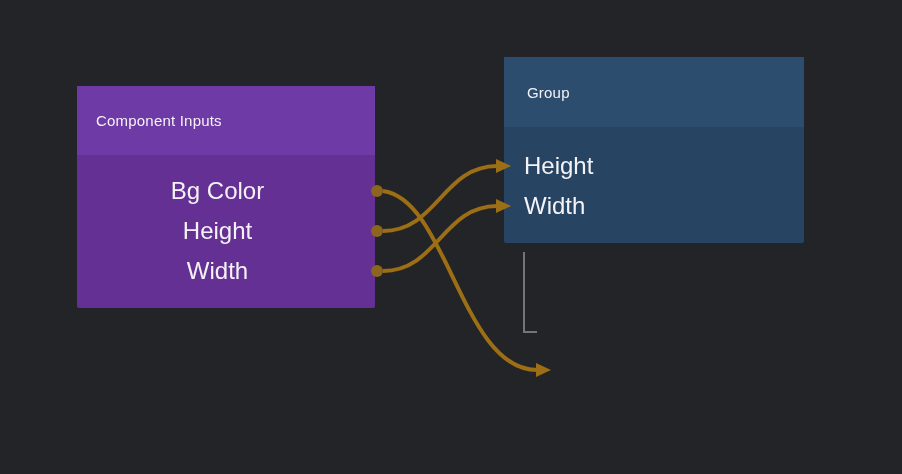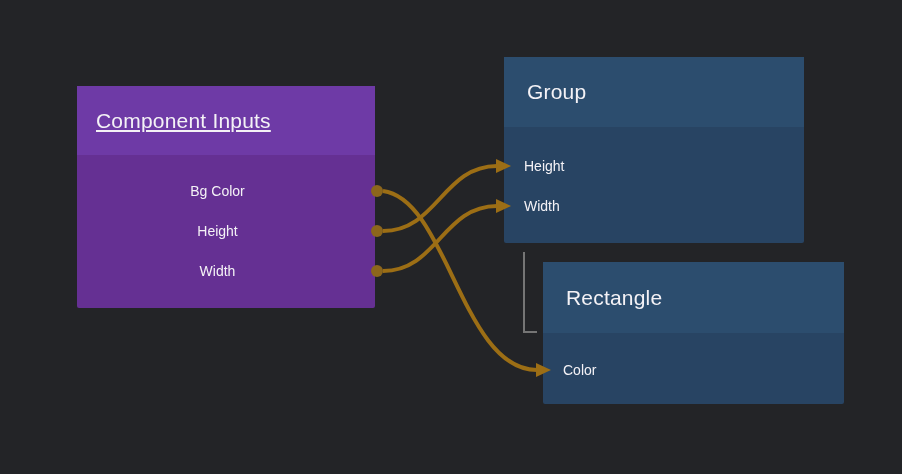--- a/index.html
+++ b/index.html
@@ -22,33 +22,33 @@
   }
   .node {
     position: absolute;
     border-radius: 2px;
     color: #f4f2f6;
     z-index: 1;
   }
   .node-header {
     display: flex;
     align-items: center;
-    font-size: 21px;
+    font-size: 15px;
     letter-spacing: 0.2px;
   }
   .node-body { position: relative; }
   .port-row {
     height: 40px;
     display: flex;
     align-items: center;
-    font-size: 14px;
+    font-size: 24px;
   }
   
   .node-purple { left: 77px; top: 86px; width: 298px; height: 222px; background: #653093; }
-  .node-purple .node-header { height: 69px; background: #6e3aa6; padding-left: 19px; text-decoration: underline; }
+  .node-purple .node-header { height: 69px; background: #6e3aa6; padding-left: 19px; }
   .node-purple .node-body { padding-top: 16px; }
   .port-row.out { justify-content: center; padding-right: 17px; }
   
   .node-group { left: 504px; top: 57px; width: 300px; height: 186px; background: #284463; }
   .node-group .node-header { height: 70px; background: #2c4d6e; padding-left: 23px; }
   .node-group .node-body { padding-top: 19px; }
   .port-row.in { justify-content: flex-start; padding-left: 20px; }
   
   .node-rect { left: 543px; top: 262px; width: 301px; height: 142px; background: #284463; }
   .node-rect .node-header { height: 71px; background: #2c4d6e; padding-left: 23px; }
@@ -102,24 +102,14 @@
     <div class="node-body">
       <div class="port-row in">
         <span>Height</span>
       </div>
       <div class="port-row in">
         <span>Width</span>
       </div>
     </div>
   </div>
 
-  <div class="node node-rect">
-    <div class="node-header">
-      <span>Rectangle</span>
-    </div>
-    <div class="node-body">
-      <div class="port-row in">
-        <span>Color</span>
-      </div>
-    </div>
-  </div>
 
 </div>
 
 </body></html>

